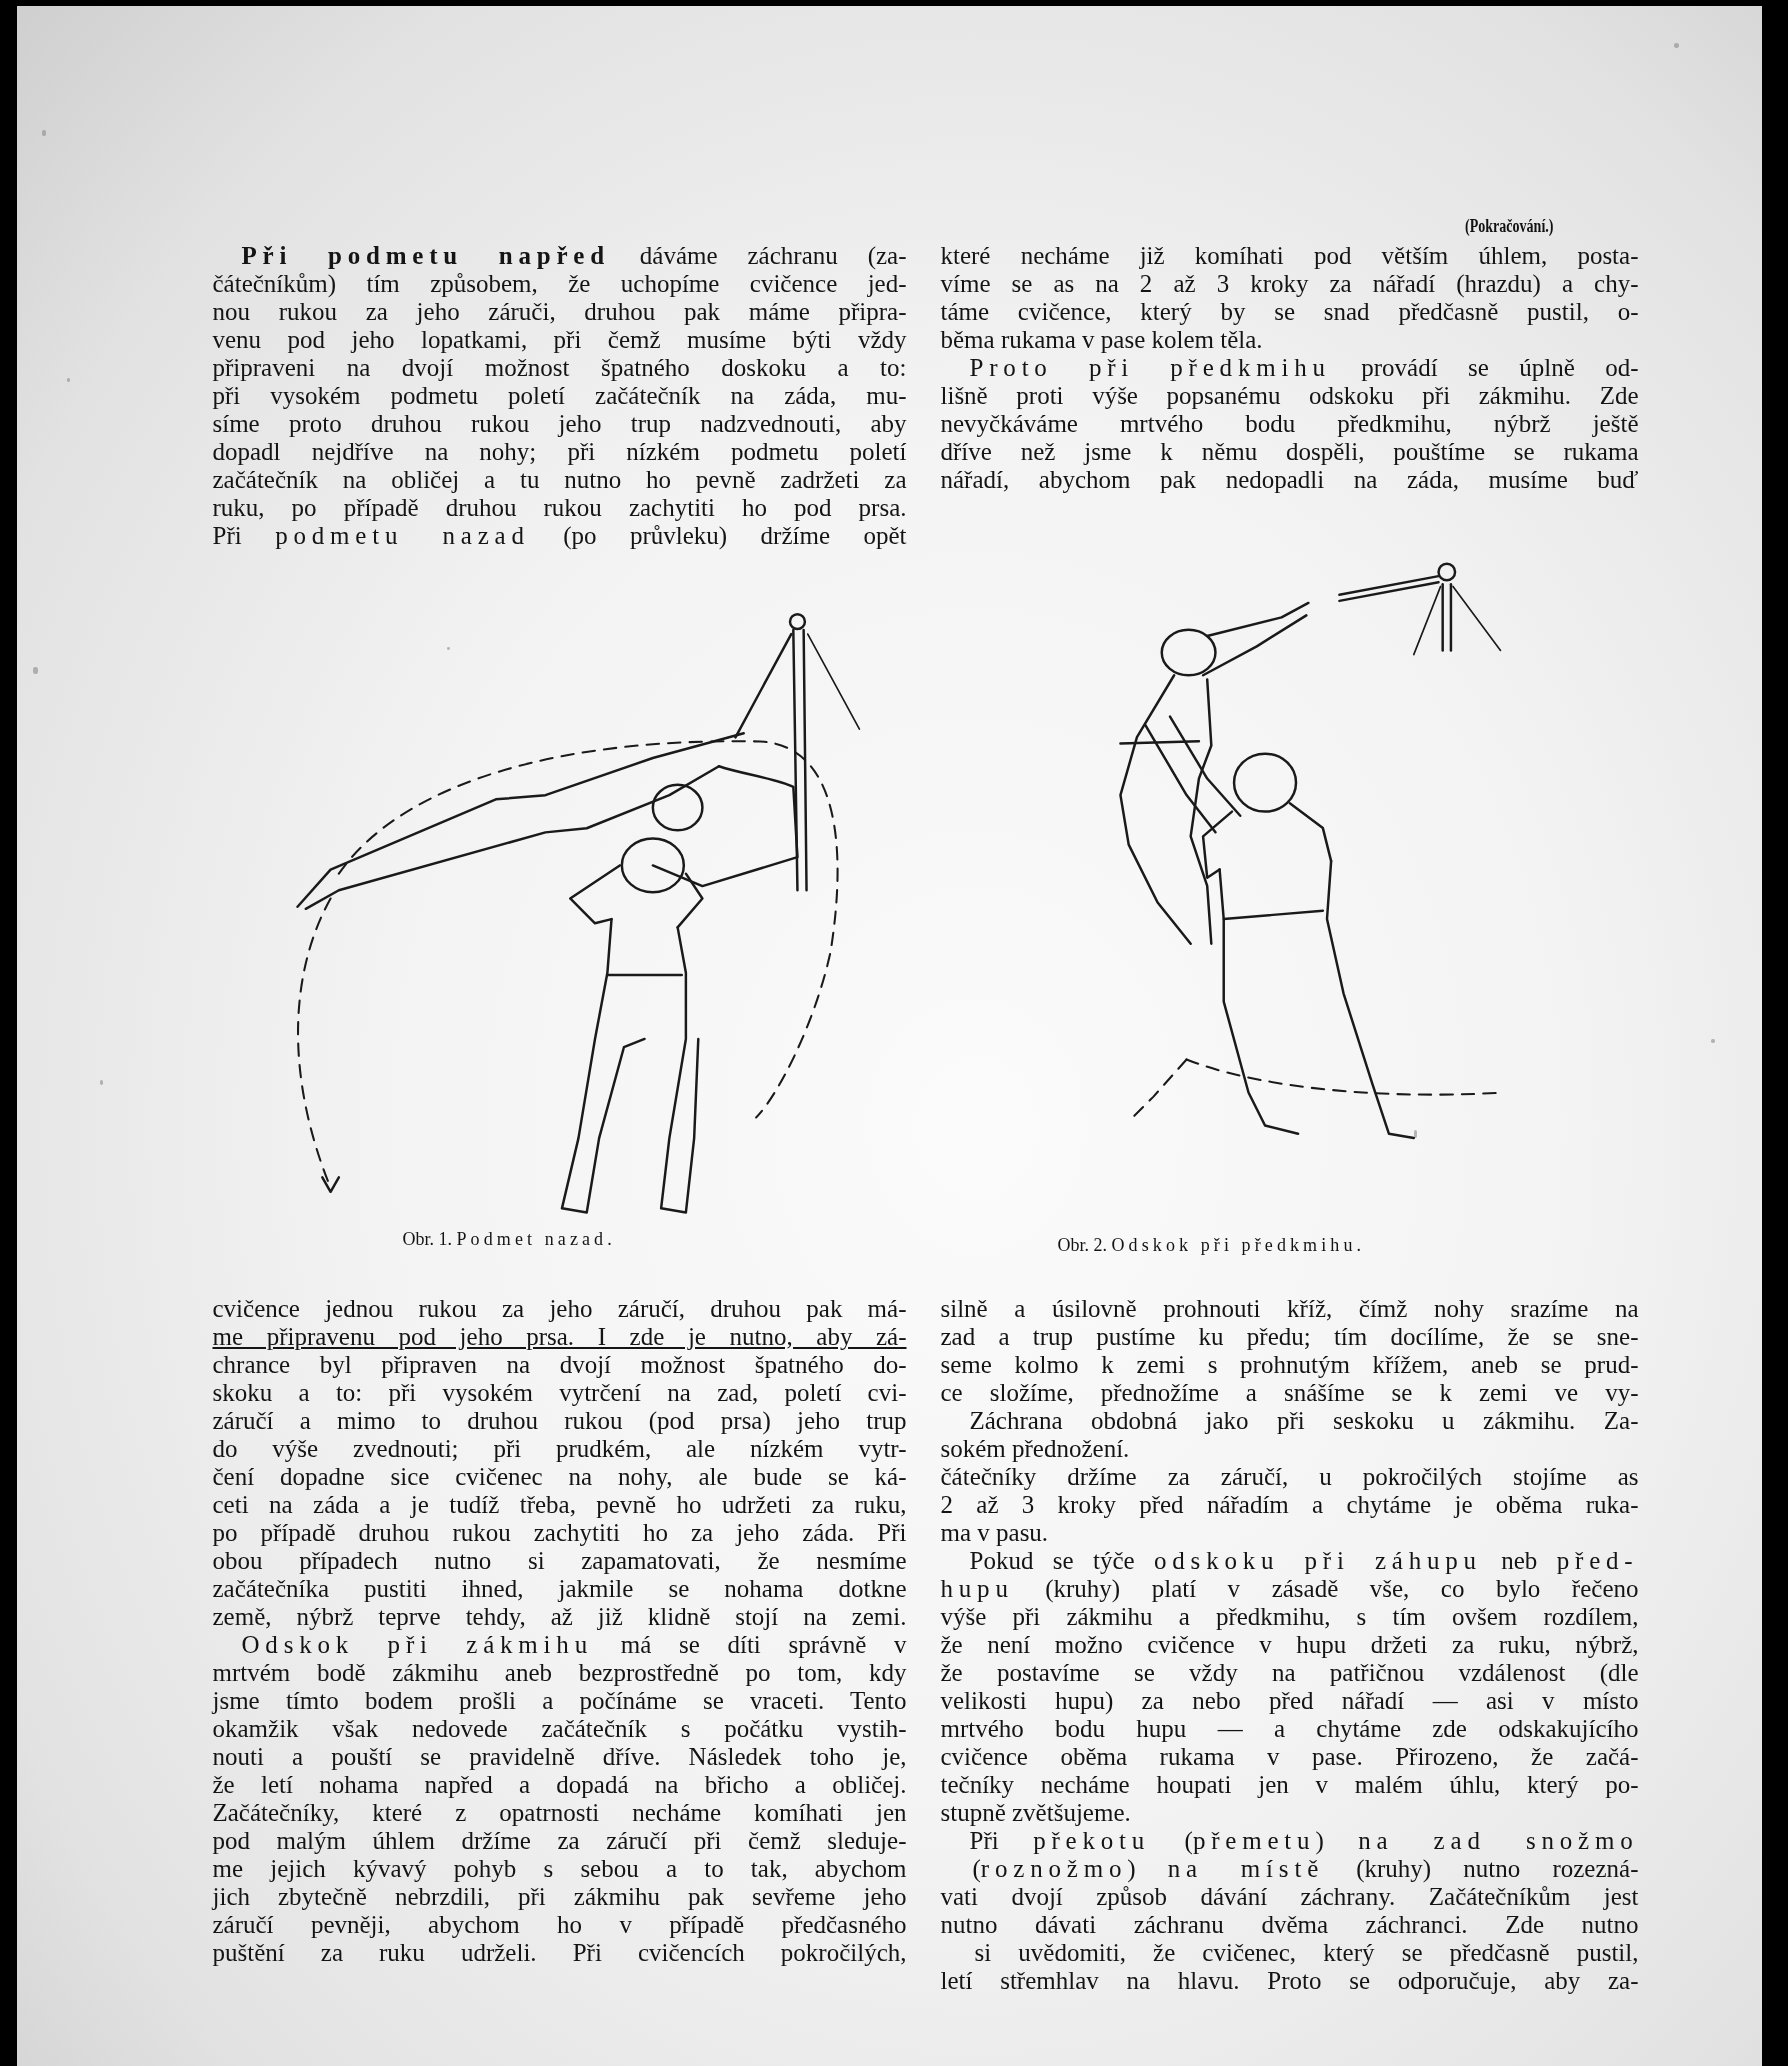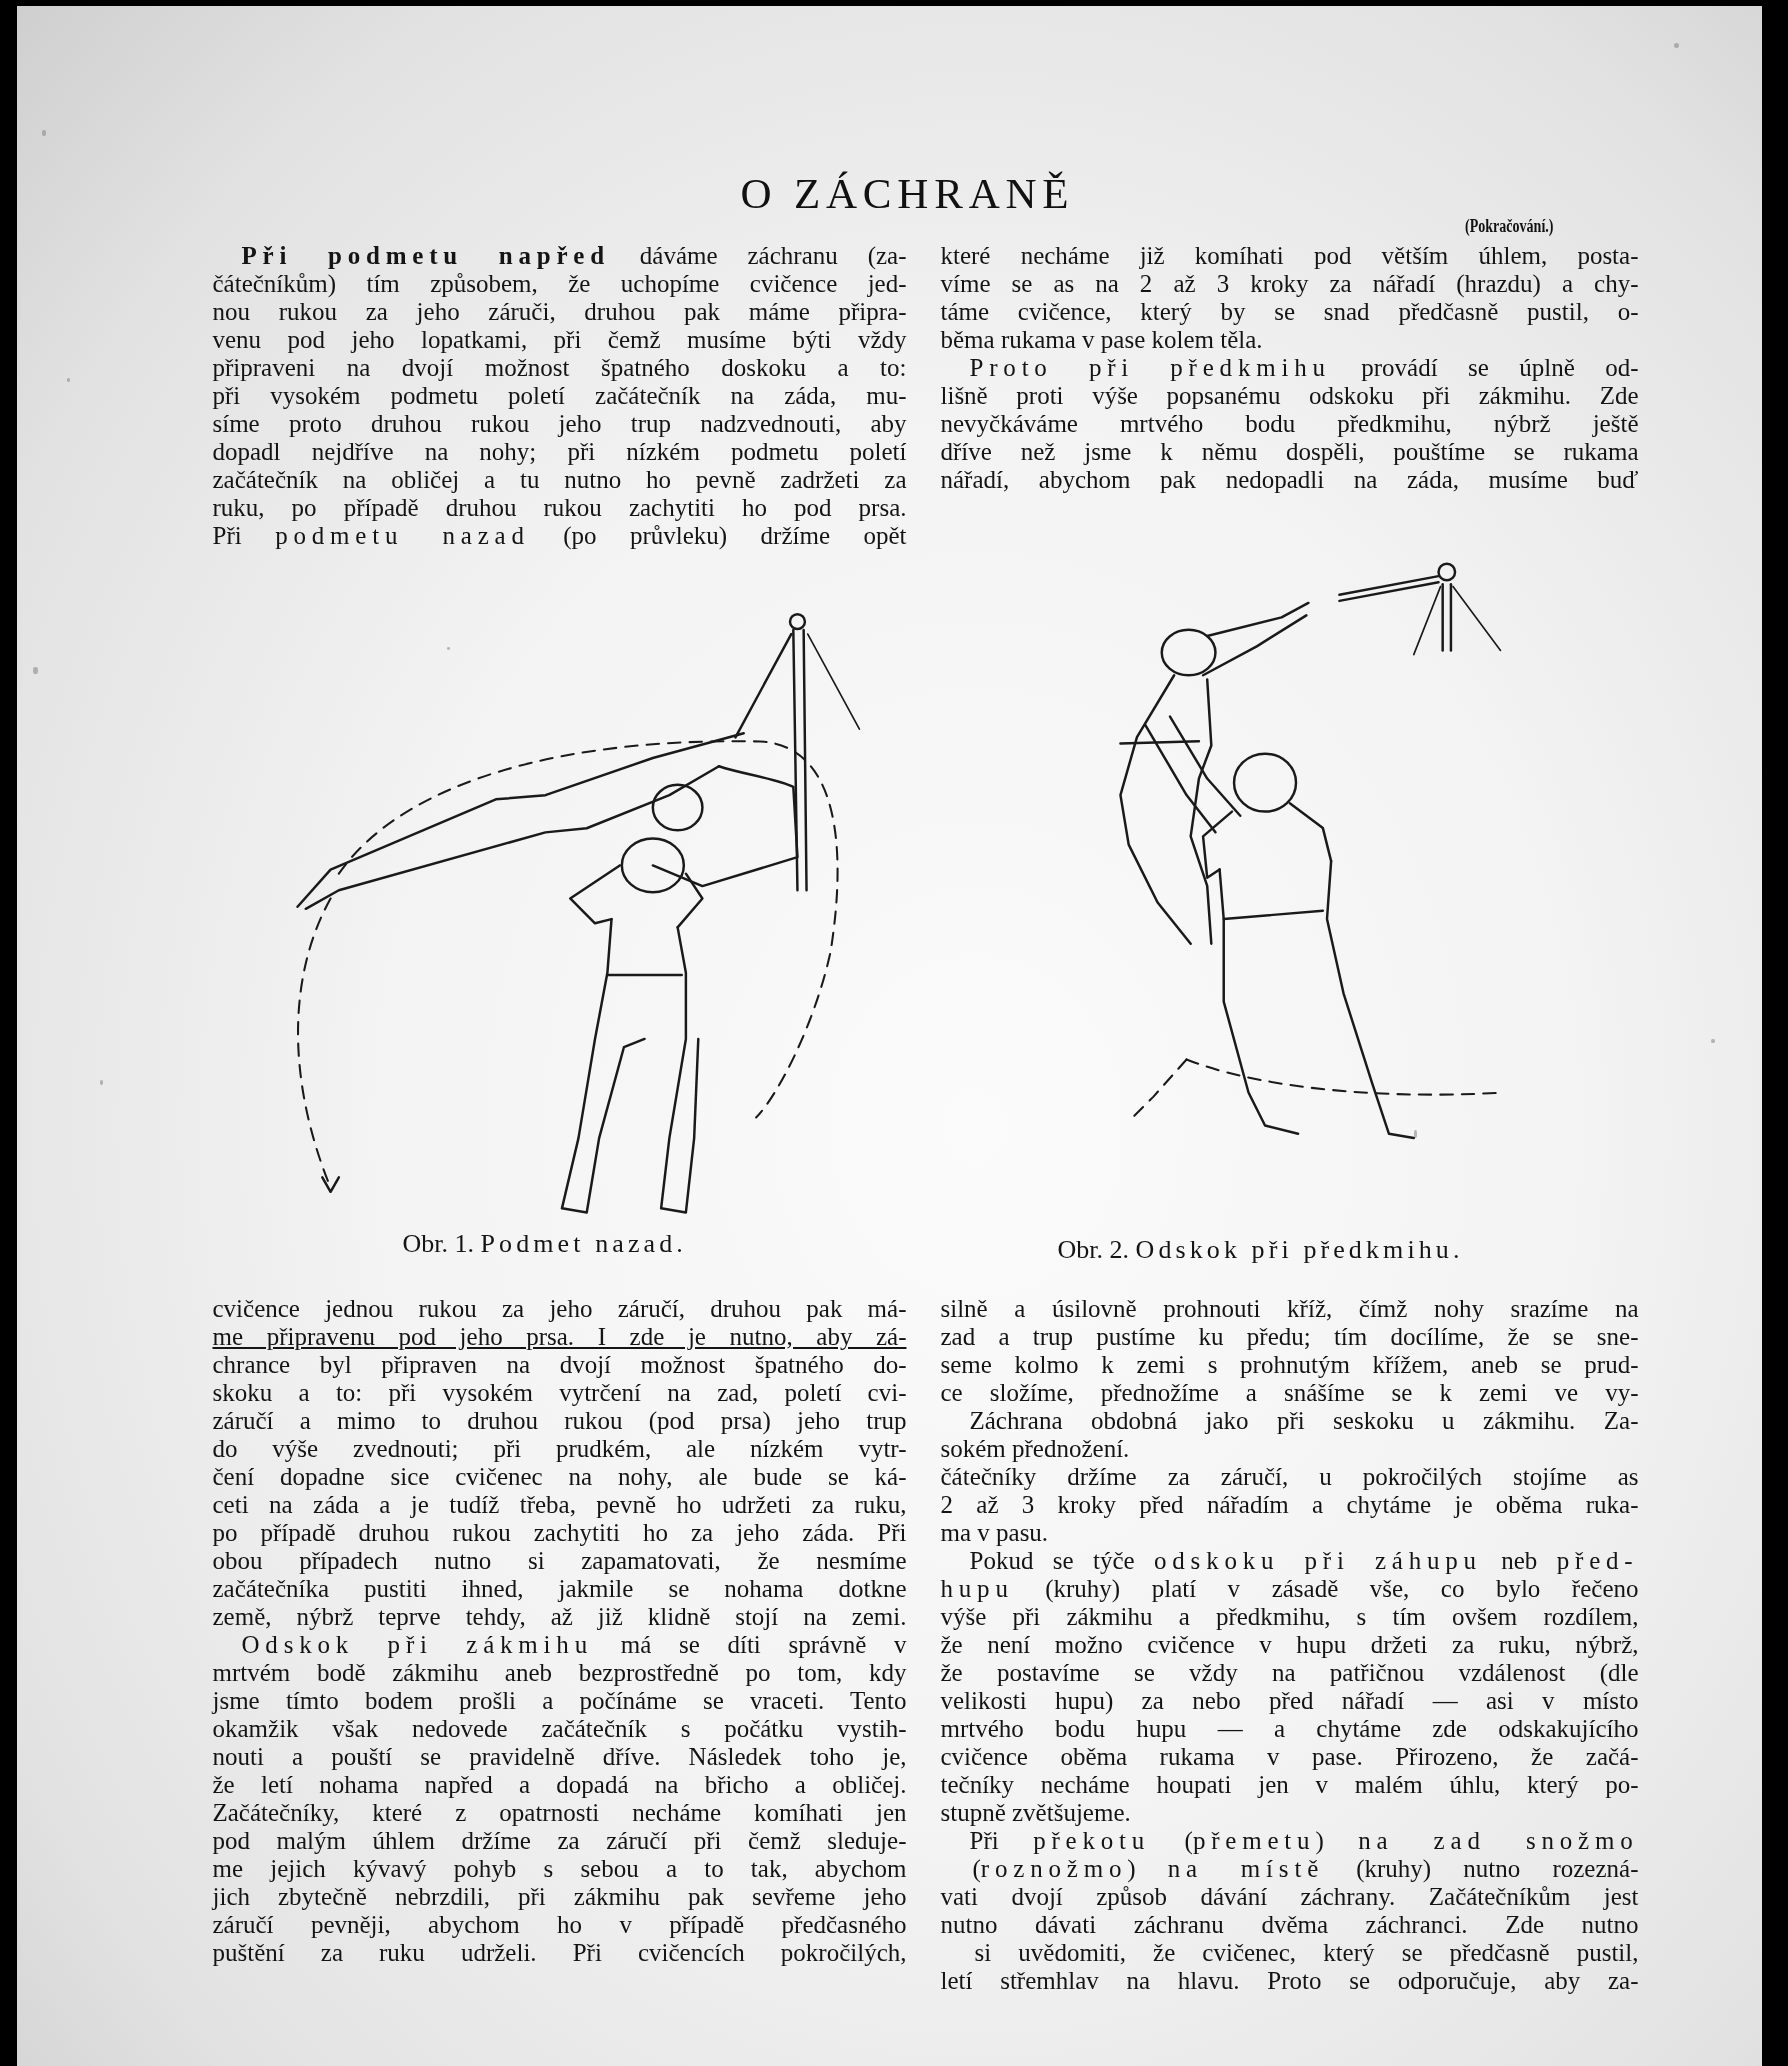--- a/index.html
+++ b/index.html
@@ -24,21 +24,21 @@
     position:absolute; font-family:"Liberation Serif", serif; color:#141414;
   }
   .line {
     display:block; height:28px; line-height:28px; font-size:25px; white-space:nowrap;
     text-align:justify; text-align-last:justify;
   }
   .line.last { text-align-last:left; }
   .line.indent { padding-left:29px; }
   .sp { letter-spacing:5.8px; }
   .caption {
-    position:absolute; font-family:"Liberation Serif", serif; font-size:26px; color:#141414; white-space:nowrap;
+    position:absolute; font-family:"Liberation Serif", serif; font-size:18px; color:#141414; white-space:nowrap;
   }
   .caption .sp { letter-spacing:4.1px; }
   svg.fig { position:absolute; overflow:visible; }
   svg.fig path, svg.fig line, svg.fig ellipse, svg.fig circle { fill:none; stroke:#1a1a1a; stroke-width:6; stroke-linecap:round; stroke-linejoin:round; }
   svg.fig .dash { stroke-dasharray:30 22; stroke-width:5; }
   svg.fig .thin { stroke-width:4; }
 </style>
 </head>
 <body>
 
@@ -46,21 +46,20 @@
 
   <div class="speck" style="left:25px;top:124px;width:4.1px;height:5.8px"></div>
   <div class="speck" style="left:50px;top:372px;width:3.3px;height:4.1px"></div>
   <div class="speck" style="left:16.5px;top:661px;width:5px;height:7.4px"></div>
   <div class="speck" style="left:83px;top:1074px;width:3.7px;height:5px"></div>
   <div class="speck" style="left:1657px;top:37px;width:5.8px;height:5px"></div>
   <div class="speck" style="left:1694px;top:1033px;width:4.1px;height:4.1px"></div>
   <div class="speck" style="left:1397px;top:1124px;width:3.3px;height:8.3px"></div>
   <div class="speck" style="left:430px;top:641px;width:3.7px;height:3.7px"></div>
 
-  <div class="title">O ZÁCHRANĚ</div>
   <div class="cont">(Pokračování.)</div>
 
   <div class="col" style="left:196px;top:236px;width:694px;">
     <span class="line indent" style="display: block;"><span class="sp" style="font-weight:bold">Při podmetu napřed</span> dáváme záchranu (za-</span>
     <span class="line" style="display: block;">čátečníkům) tím způsobem, že uchopíme cvičence jed-</span>
     <span class="line" style="display: block;">nou rukou za jeho záruči, druhou pak máme připra-</span>
     <span class="line" style="display: block;">venu pod jeho lopatkami, při čemž musíme býti vždy</span>
     <span class="line" style="display: block;">připraveni na dvojí možnost špatného doskoku a to:</span>
     <span class="line" style="display: block;">při vysokém podmetu poletí začátečník na záda, mu-</span>
     <span class="line" style="display: block;">síme proto druhou rukou jeho trup nadzvednouti, aby</span>

